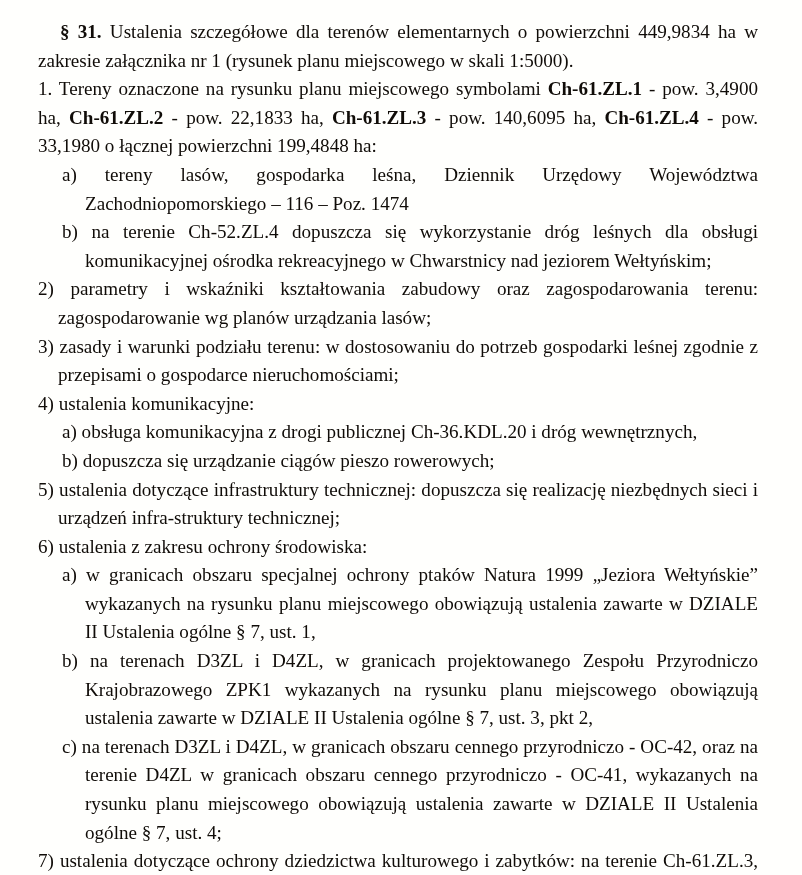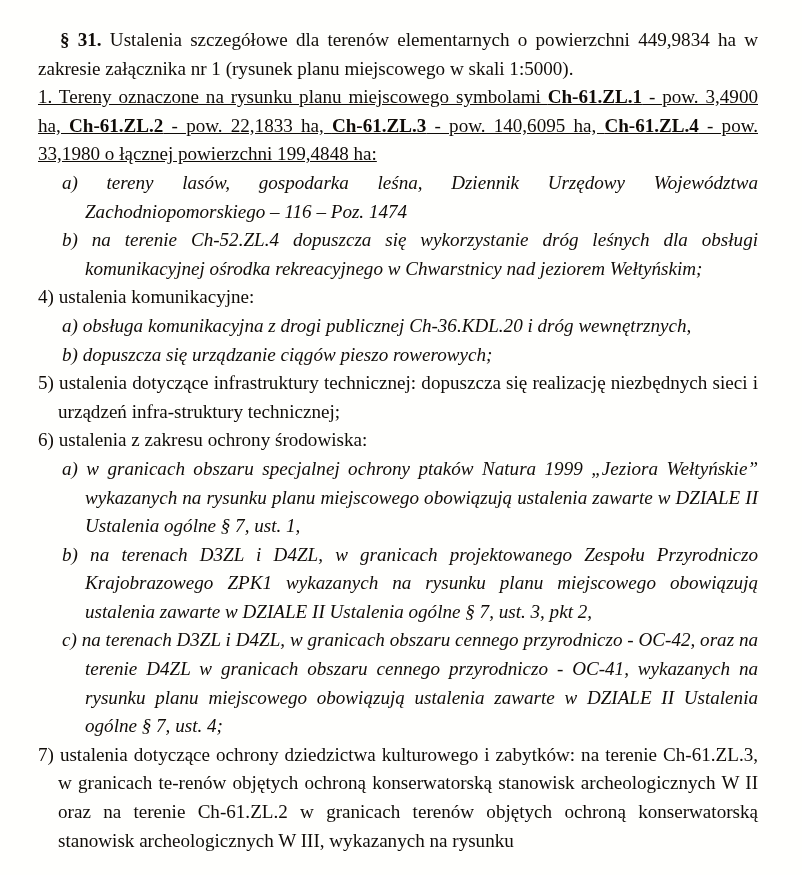--- a/index.html
+++ b/index.html
@@ -14,21 +14,21 @@
     font-family: "Liberation Serif", "DejaVu Serif", serif;
     color: #100c08;
     overflow: hidden;
   }
 
   #page {
     position: relative;
     width: 802px;
     height: 786px;
     box-sizing: border-box;
-    padding: 26px 44px 0 38px;
+    padding: 18px 44px 0 38px;
   }
 
   
   .p {
     font-size: 19.1px;
     line-height: 28.6px;
     text-align: justify;
     text-justify: inter-word;
     margin: 0;
     hyphens: none;
@@ -39,35 +39,33 @@
   }
 
   
   .p-section {
     text-indent: 22px;
   }
 
   
   .p-num {
     text-indent: 0;
-    text-decoration: underline;
   }
 
   
   .item {
     padding-left: 20px;
     text-indent: -20px;
   }
 
   
   .subitem {
     margin-left: 24px;
     padding-left: 23px;
     text-indent: -23px;
-    font-style: italic;
   }
 
   b, .bold { font-weight: bold; }
 </style>
 </head>
 <body>
 
 <div id="page">
 
   <p class="p p-section">
@@ -76,21 +74,23 @@
 
   <p class="p p-num">
     <span>1. Tereny oznaczone na rysunku planu miejscowego symbolami </span><b>Ch-61.ZL.1</b><span> - pow. 3,4900 ha, </span><b>Ch-61.ZL.2</b><span> - pow. 22,1833 ha, </span><b>Ch-61.ZL.3</b><span> - pow. 140,6095 ha, </span><b>Ch-61.ZL.4</b><span> - pow. 33,1980 o łącznej powierzchni 199,4848 ha:</span>
   </p>
 
 
   <p class="p subitem">a) tereny lasów, gospodarka leśna, Dziennik Urzędowy Województwa Zachodniopomorskiego – 116 – Poz. 1474</p>
 
   <p class="p subitem">b) na terenie Ch-52.ZL.4 dopuszcza się wykorzystanie dróg leśnych dla obsługi komunikacyjnej ośrodka rekreacyjnego w Chwarstnicy nad jeziorem Wełtyńskim;</p>
 
+  <p class="p item">2) parametry i wskaźniki kształtowania zabudowy oraz zagospodarowania terenu: zagospodarowanie wg planów urządzania lasów;</p>
 
+  <p class="p item">3) zasady i warunki podziału terenu: w dostosowaniu do potrzeb gospodarki leśnej zgodnie z przepisami o gospodarce nieruchomościami;</p>
 
   <p class="p item last-full">4) ustalenia komunikacyjne:</p>
 
   <p class="p subitem last-full">a) obsługa komunikacyjna z drogi publicznej Ch-36.KDL.20 i dróg wewnętrznych,</p>
 
   <p class="p subitem last-full">b) dopuszcza się urządzanie ciągów pieszo rowerowych;</p>
 
   <p class="p item">5) ustalenia dotyczące infrastruktury technicznej: dopuszcza się realizację niezbędnych sieci i urządzeń infra-struktury technicznej;</p>
 
   <p class="p item last-full">6) ustalenia z zakresu ochrony środowiska:</p>

